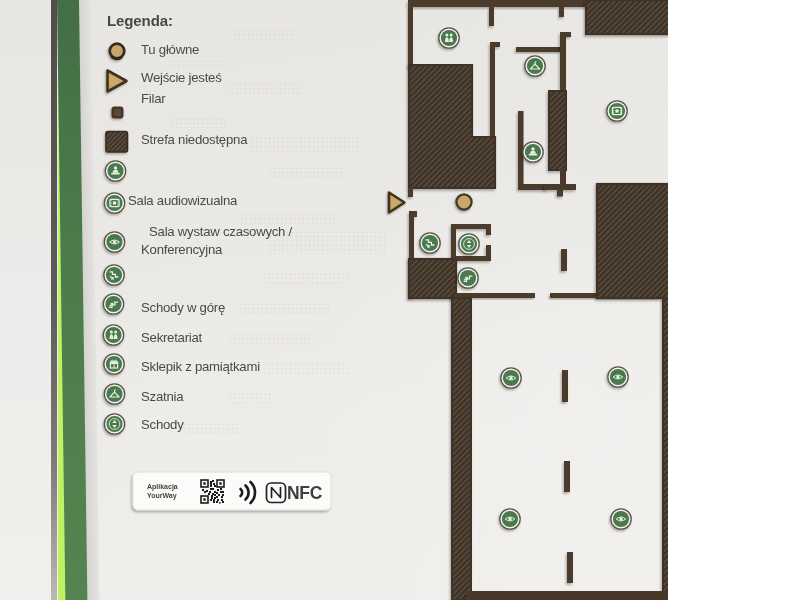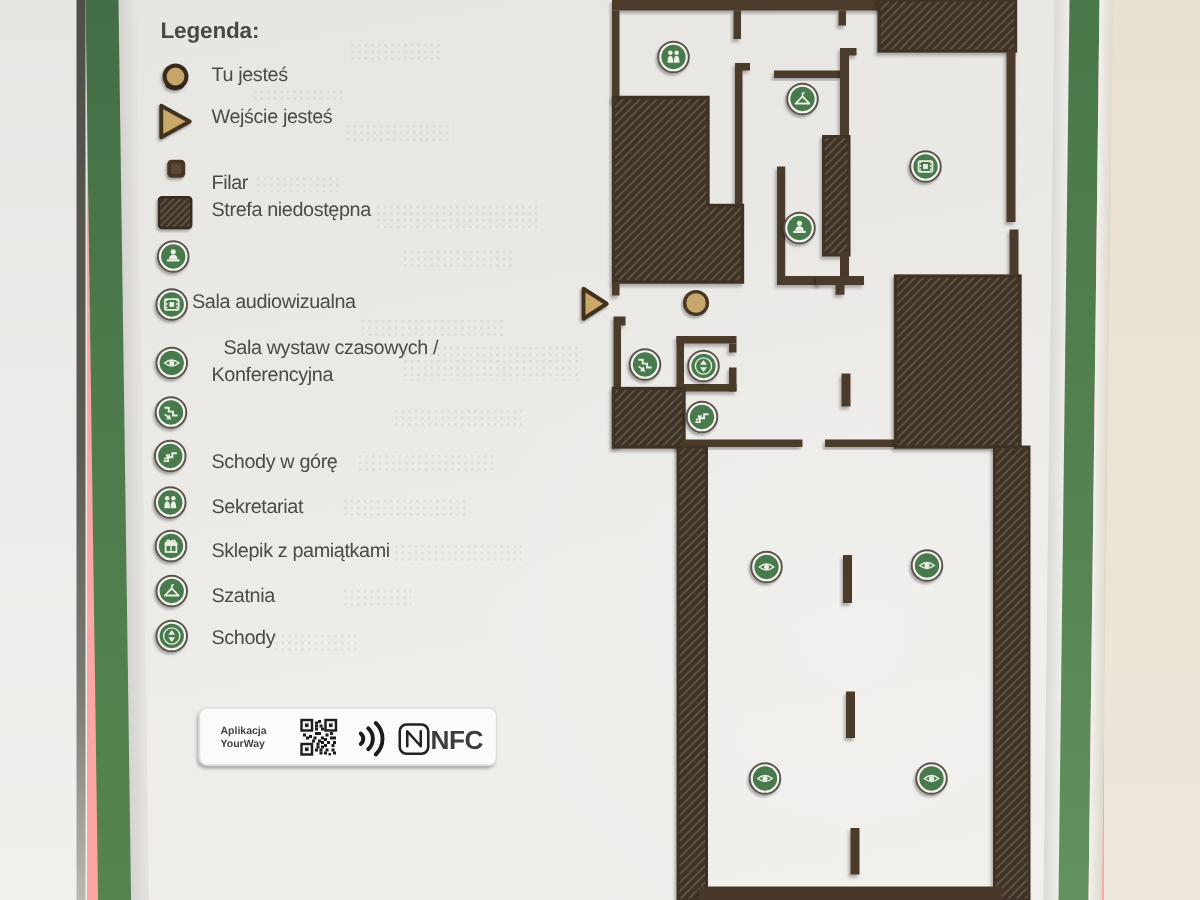--- a/index.html
+++ b/index.html
@@ -1,16 +1,16 @@
 <!DOCTYPE html>
 <html><head>
 <meta charset="utf-8">
 <style>
 html,body{margin:0;padding:0}
-#scene{position:relative;width:800px;height:600px;overflow:hidden;font-family:"Liberation Sans",sans-serif;background:#fca5a5}
+#scene{position:relative;width:668px;height:600px;overflow:hidden;font-family:"Liberation Sans",sans-serif;background:#bef264}
 .abs{position:absolute}
 .lbl{position:absolute;font-size:13.2px;color:#4b4a45;letter-spacing:-0.25px;white-space:nowrap;filter:blur(0.25px)}
 .braille{position:absolute;background-image:radial-gradient(circle,rgba(110,104,92,.30) 0,rgba(110,104,92,.24) .8px,rgba(255,255,255,0) 1.15px);background-size:4.4px 4.4px;opacity:.38}
 </style>
 </head>
 <body>
 <div id="scene">
 
 <div class="abs" style="left:0;top:0;width:58px;height:600px;background:linear-gradient(180deg,#e8e6e3,#edecea 55%,#f1f0ed)"></div>
 
@@ -27,25 +27,25 @@
 <div class="abs" style="left:736px;top:0;width:64px;height:600px;background:linear-gradient(180deg,#e9e1cf,#ebe4d4 50%,#ede7da)"></div>
 
 <div class="abs" style="left:703px;top:0;width:11px;height:600px;background:linear-gradient(90deg,#dcdad6,#f0efec);transform:skewX(-0.7deg);transform-origin:0 0"></div>
 
 <div class="abs" style="left:713px;top:0;width:20px;height:600px;background:linear-gradient(180deg,#49784a,#538150 50%,#619260);transform:skewX(-0.7deg);transform-origin:0 0"></div>
 
 <div class="abs" style="left:733px;top:0;width:9px;height:600px;background:linear-gradient(90deg,#f2f1ee,#dfd9cb);transform:skewX(-0.7deg);transform-origin:0 0"></div>
 
 <div class="abs" style="left:107px;top:12px;font-size:15px;font-weight:700;color:#4a4842;letter-spacing:-0.1px;filter:blur(0.25px)">Legenda:</div>
 
-<div class="lbl" style="left:141px;top:41.5px">Tu jesteś</div>
+<div class="lbl" style="left:141px;top:41.5px">Tu główne</div>
 
 <div class="lbl" style="left:141px;top:69.5px">Wejście jesteś</div>
 
-<div class="lbl" style="left:141px;top:114px">Filar</div>
+<div class="lbl" style="left:141px;top:91px">Filar</div>
 
 <div class="lbl" style="left:141px;top:131.5px">Strefa niedostępna</div>
 
 
 <div class="lbl" style="left:128px;top:192.5px">Sala audiowizualna</div>
 
 <div class="lbl" style="left:149px;top:224px">Sala wystaw czasowych /</div>
 
 <div class="lbl" style="left:141px;top:242px">Konferencyjna</div>
 

